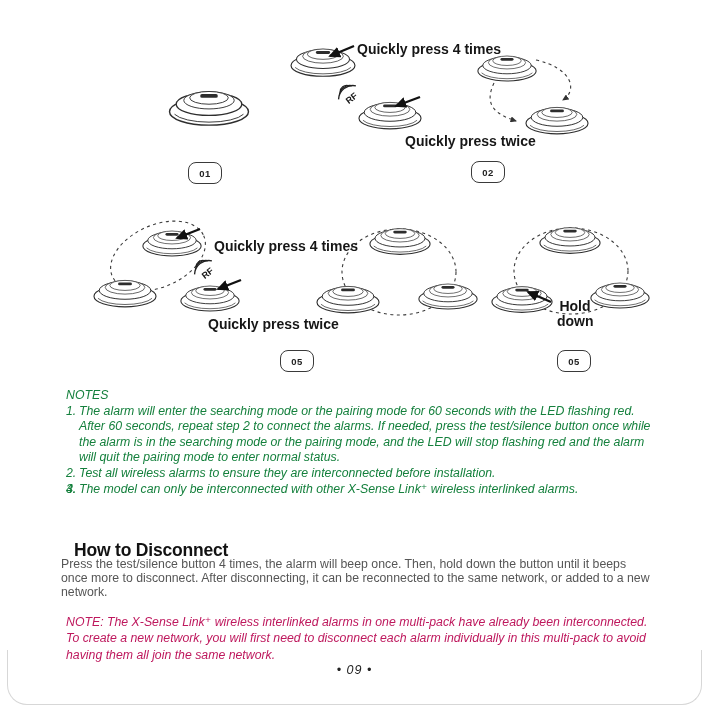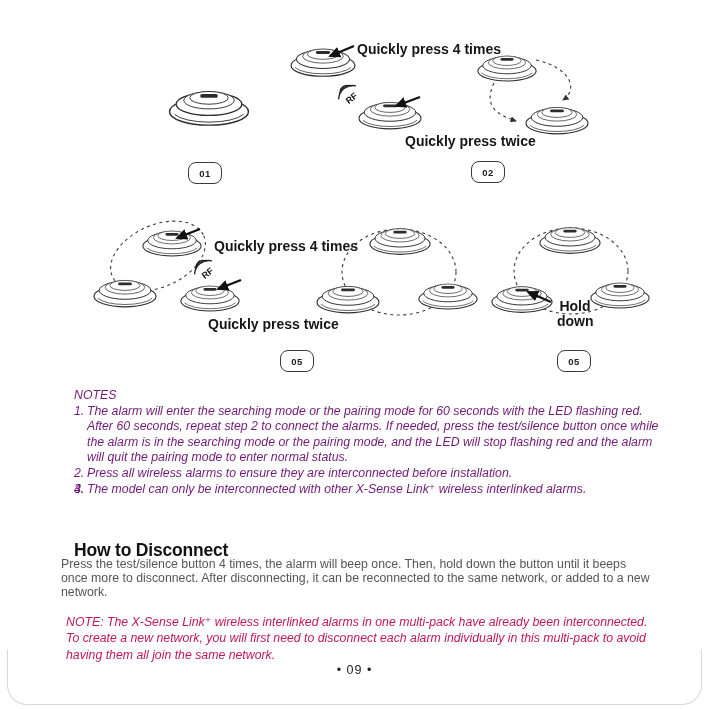--- a/index.html
+++ b/index.html
@@ -24,39 +24,39 @@
   }
   .diag-label.wrap{white-space:normal;width:36px;line-height:1.1;}
   .step-badge{
     position:absolute;width:34px;height:22px;box-sizing:border-box;
     border:1.3px solid #3a3a3a;border-radius:8px;background:#fff;
     display:flex;align-items:center;justify-content:center;
     font-size:9.5px;font-weight:700;color:#222;letter-spacing:.5px;
   }
   .notes-block{
     position:absolute;left:66px;top:388px;width:592px;
-    font-style:italic;font-size:12.3px;line-height:15.6px;color:#701a75;margin-left:8px;
+    font-style:italic;font-size:12.3px;line-height:15.6px;color:#15803d;
   }
   .note-item{position:relative;padding-left:13px;}
   .note-num{position:absolute;left:0;top:0;}
   .section-heading{
     position:absolute;left:66px;top:532px;
     font-size:17.5px;font-weight:700;color:#121212;letter-spacing:-.2px;
   }
   .body-para{
     position:absolute;left:61px;top:558px;width:592px;
     font-size:12.3px;line-height:13.9px;color:#565656;
   }
   .note-para{
     position:absolute;left:66px;top:614px;width:596px;
     font-style:italic;font-size:12.3px;line-height:16.4px;color:#be185d;
   }
   .page-number{
     position:absolute;left:0;top:663px;width:100%;
-    text-align:center;font-size:12.5px;color:#222;letter-spacing:1px;
+    text-align:center;font-size:12.5px;color:#222;letter-spacing:1px;font-style:italic;
   }
 </style>
 </head>
 <body>
 
 <div class="page">
 
   <svg id="diagram-svg" width="709" height="380" viewBox="0 0 709 380">
     <defs>
       <g id="alarm">
@@ -130,21 +130,21 @@
   <div class="step-badge" style="left:557px;top:350px;">05</div>
 
   <div class="notes-block">
     <div>NOTES</div>
     <div class="note-item">
       <span class="note-num">1.</span>
       <span>The alarm will enter the searching mode or the pairing mode for 60 seconds with the LED flashing red. After 60 seconds, repeat step 2 to connect the alarms. If needed, press the test/silence button once while the alarm is in the searching mode or the pairing mode, and the LED will stop flashing red and the alarm will quit the pairing mode to enter normal status.</span>
     </div>
     <div class="note-item">
       <span class="note-num">2.</span>
-      <span>Press all wireless alarms to ensure they are interconnected before installation.</span>
+      <span>Test all wireless alarms to ensure they are interconnected before installation.</span>
     </div>
     <div class="note-item">
       <span class="note-num">3.</span>
     </div>
     <div class="note-item">
       <span class="note-num">4.</span>
       <span>The model can only be interconnected with other X-Sense Link⁺ wireless interlinked alarms.</span>
     </div>
   </div>
 

